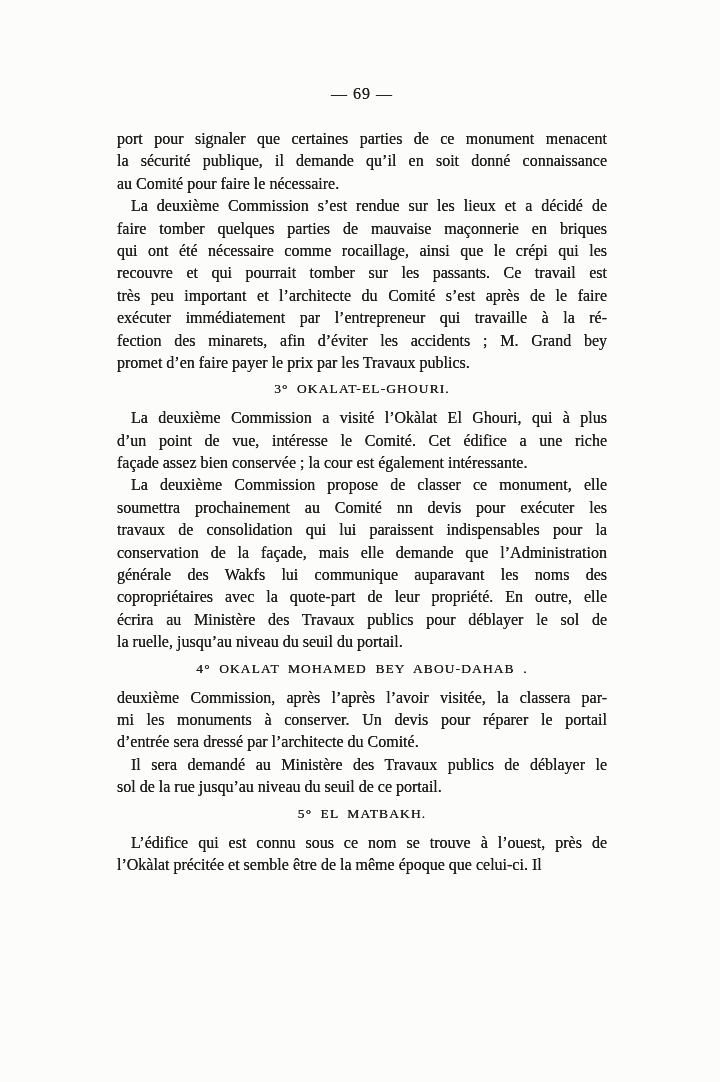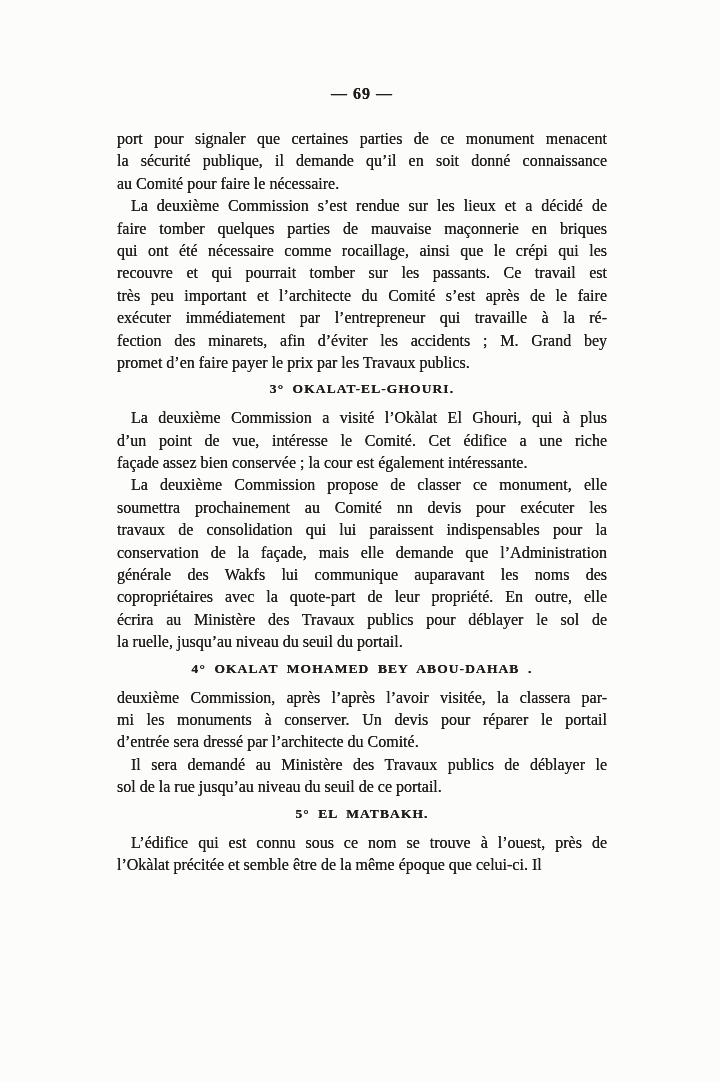--- a/index.html
+++ b/index.html
@@ -19,21 +19,21 @@
   .column {
     position: absolute;
     left: 117px;
     top: 84px;
     width: 490px;
   }
   .page-number {
     text-align: center;
     font-size: 16px;
     line-height: 20px;
-    font-weight: 700;
+    font-weight: 400;
     letter-spacing: 1px;
     margin-bottom: 24px;
     text-shadow: 0 0 0.5px currentColor;
   }
   .body-text {
     font-size: 16px;
   }
   .para { margin: 0; }
   .line {
     height: 22.4px;
@@ -47,21 +47,21 @@
   .line.last {
     text-align-last: left;
   }
   .line.indent {
     text-indent: 14px;
   }
   .heading {
     text-align: center;
     font-size: 13.5px;
     line-height: 20px;
-    font-weight: 700;
+    font-weight: 400;
     letter-spacing: 1.1px;
     word-spacing: 4px;
     margin: 5px 0 8px 0;
     text-shadow: 0 0 0.4px currentColor;
   }
 </style>
 </head>
 <body style="background: rgb(252, 252, 250);">
 
 <div class="page" style="--ink: #201d1a;">

